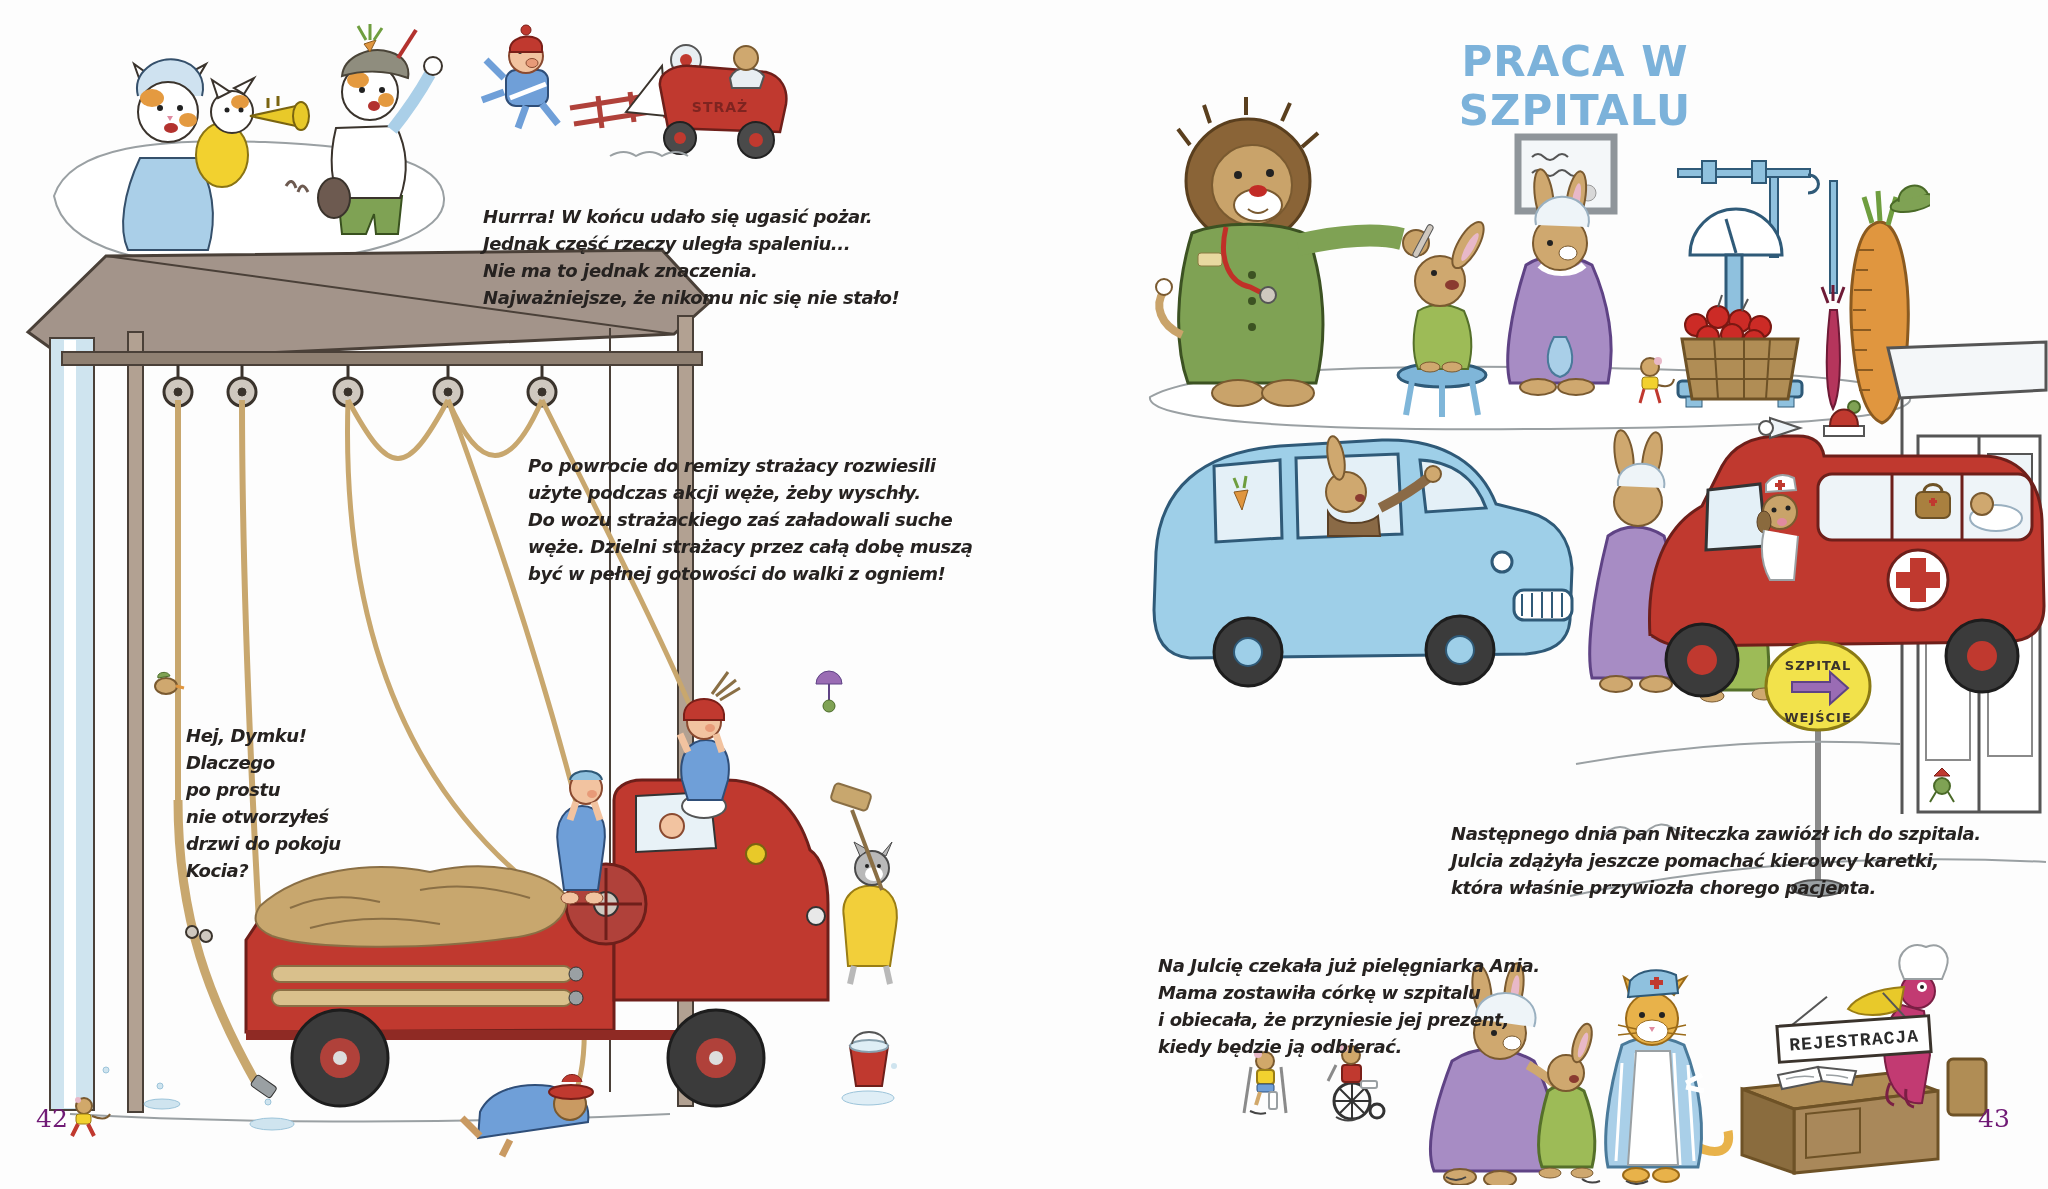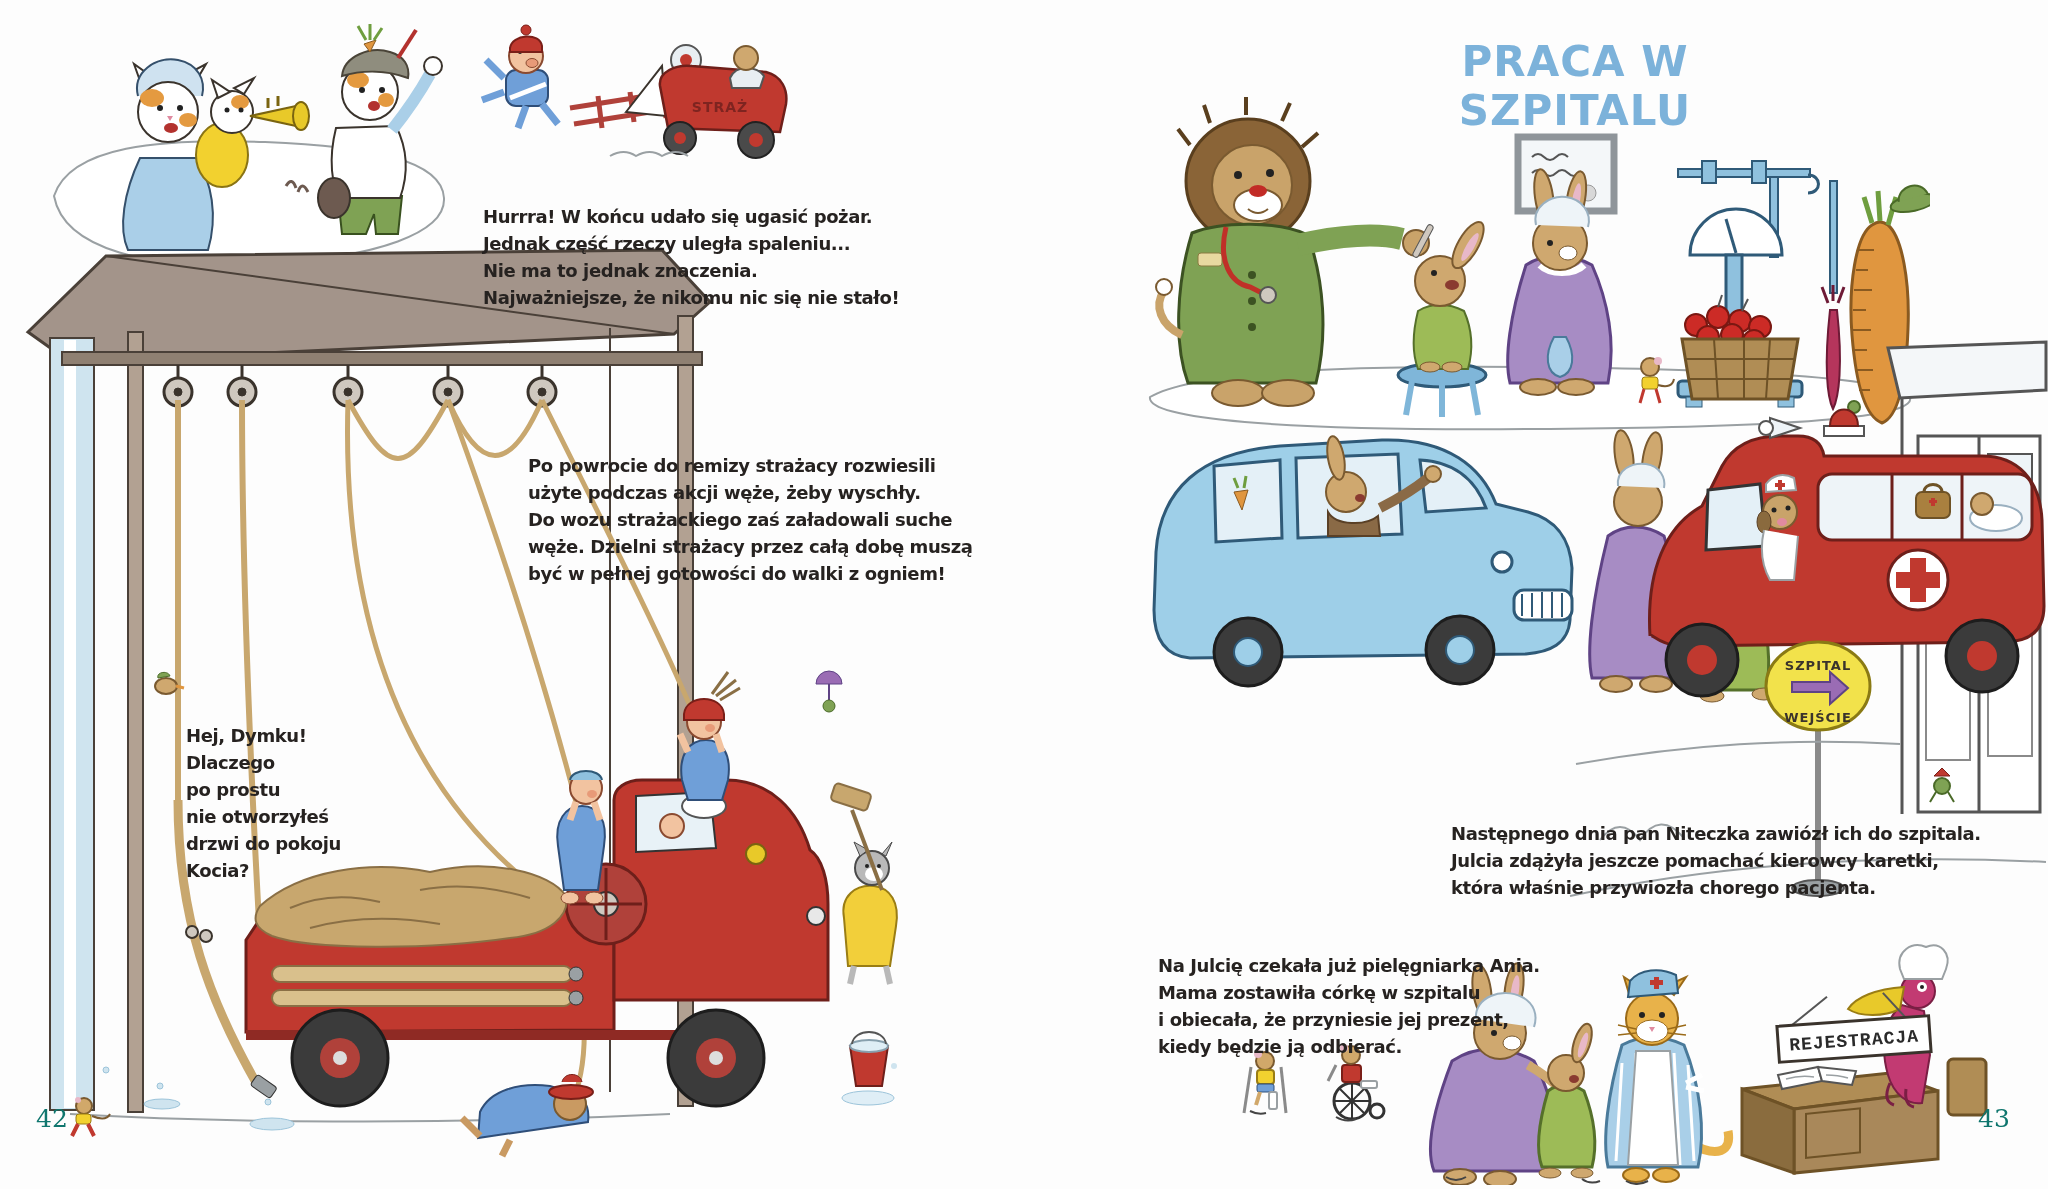--- a/index.html
+++ b/index.html
@@ -1,23 +1,23 @@
 <!DOCTYPE html>
 <html><head>
 <meta charset="utf-8">
 <style>
   html,body{margin:0;padding:0;background:#e8e8e8;}
   .spread{position:relative;width:2048px;height:1189px;background:#fdfdfd;overflow:hidden;
           font-family:"DejaVu Sans",sans-serif;}
   .caption{position:absolute;font-size:18px;line-height:27px;font-weight:700;color:#262220;
-           white-space:pre-line;letter-spacing:-0.4px;z-index:5;}
+           white-space:pre-line;letter-spacing:-0.4px;z-index:5;font-style:italic;}
   .title{position:absolute;left:1355px;top:26px;width:440px;text-align:center;
          font-size:42px;font-weight:800;letter-spacing:1px;color:#7cb2da;z-index:5;
          font-family:"DejaVu Sans",sans-serif;margin-top:11px;}
-  .pagenum{position:absolute;font-family:"DejaVu Serif",serif;font-size:25px;color:#0f766e;z-index:5;}
+  .pagenum{position:absolute;font-family:"DejaVu Serif",serif;font-size:25px;color:#701a75;z-index:5;}
   svg{position:absolute;z-index:1;}
   svg text{user-select:none;}
 </style>
 </head>
 <body>
 
 <div class="spread">
 
   <svg style="left:40px;top:0" width="420" height="280" viewBox="0 0 420 280">
     <path d="M14,196 C30,146 120,138 225,142 C330,146 402,160 404,198 C406,232 340,258 220,264 C110,270 24,250 14,196 Z" fill="#fff" stroke="#9aa0a3" stroke-width="2"></path>

